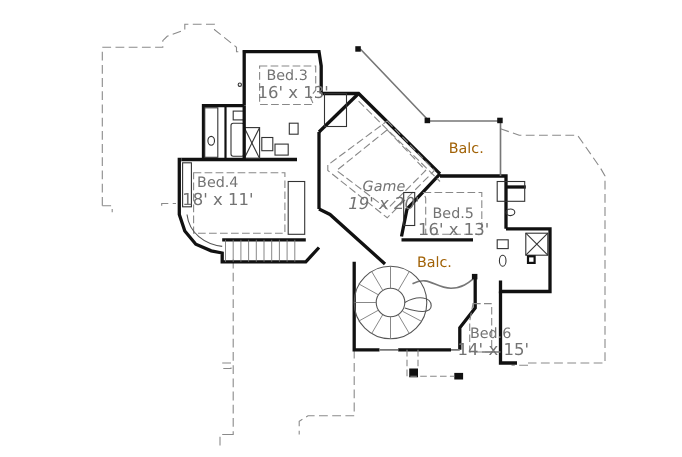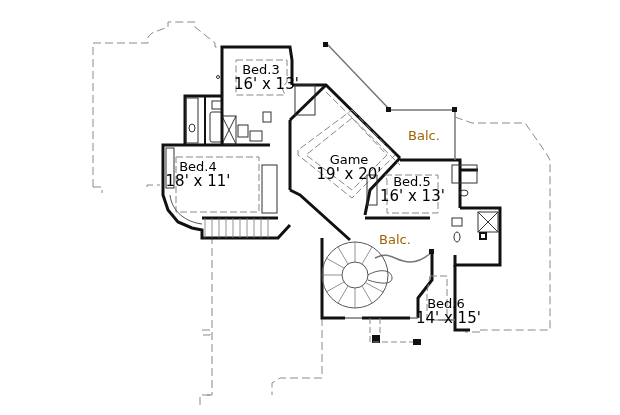--- a/index.html
+++ b/index.html
@@ -1,18 +1,18 @@
 <!DOCTYPE html>
 <html><head>
 <meta charset="utf-8">
 <style>
   html, body { margin:0; padding:0; background:#ffffff; }
   body { width:620px; height:415px; overflow:hidden; position:relative; font-family:"DejaVu Sans", sans-serif; }
   #plan { position:absolute; left:0; top:0; width:620px; height:415px; }
-  .lbl { position:absolute; text-align:center; color:#000000; line-height:1.05; white-space:nowrap; }
+  .lbl { position:absolute; text-align:center; color:#737373; line-height:1.05; white-space:nowrap; }
   .lbl .name { font-size:13px; display:block; }
   .lbl .dim { font-size:15px; display:block; }
   .balc { position:absolute; font-size:13px; color:#a16207; }
 </style>
 </head>
 <body>
 
 <svg id="plan" viewBox="0 0 620 415" xmlns="http://www.w3.org/2000/svg">
 
   <g fill="none" stroke="#8a8a8a" stroke-width="1" stroke-dasharray="8,4">
@@ -165,29 +165,29 @@
     <rect x="295" y="85" width="20" height="30"></rect>
     <rect x="367" y="175" width="10" height="30"></rect>
     <circle cx="218" cy="77" r="1.5"></circle>
   </g>
 </svg>
 
 <div class="lbl" style="left:234px;top:63px;width:54px;">
   <span class="name">Bed.3</span>
   <span class="dim">16' x 13'</span>
 </div>
-<div class="lbl" style="left:314px;top:153px;width:70px;">
+<div class="lbl" style="left:314px;top:164px;width:70px;font-style:italic;">
   <span class="name">Game</span>
   <span class="dim">19' x 20'</span>
 </div>
 <div class="lbl" style="left:163px;top:160px;width:70px;text-align:center;">
   <span class="name">Bed.4</span>
   <span class="dim">18' x 11'</span>
 </div>
-<div class="lbl" style="left:380px;top:175px;width:64px;">
+<div class="lbl" style="left:380px;top:188px;width:64px;">
   <span class="name">Bed.5</span>
   <span class="dim">16' x 13'</span>
 </div>
 <div class="lbl" style="left:416px;top:297px;width:60px;">
   <span class="name">Bed.6</span>
   <span class="dim">14' x 15'</span>
 </div>
 <div class="balc" style="left:408px;top:128px;">Balc.</div>
 <div class="balc" style="left:379px;top:232px;">Balc.</div>
 

